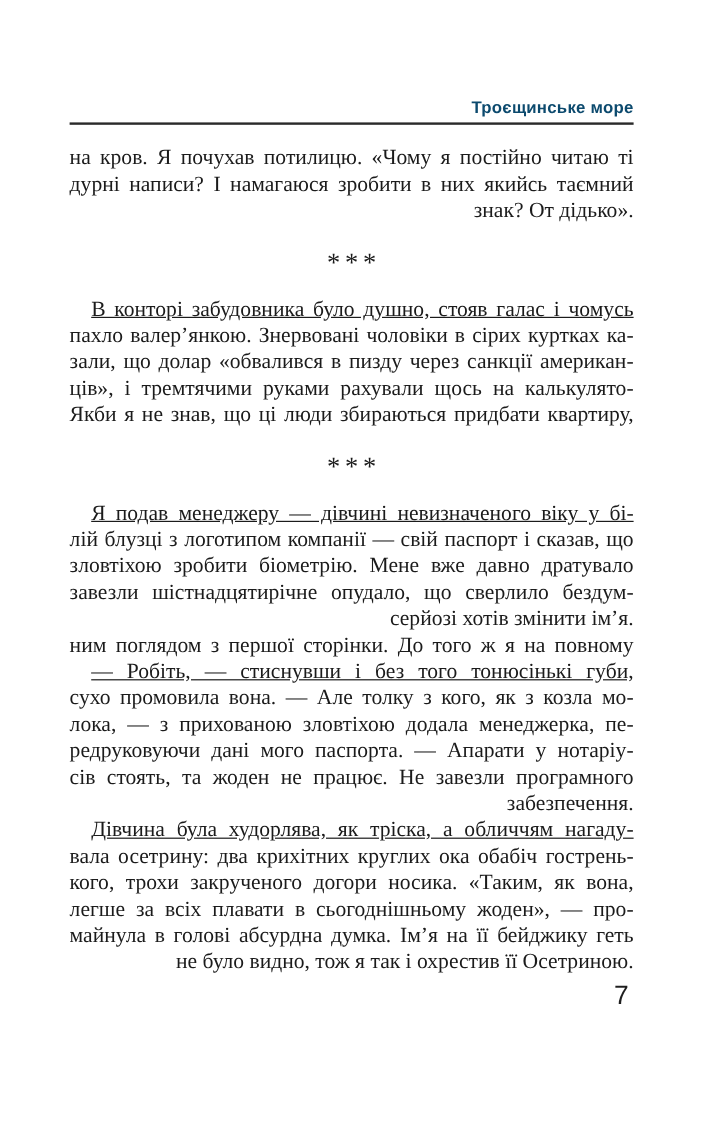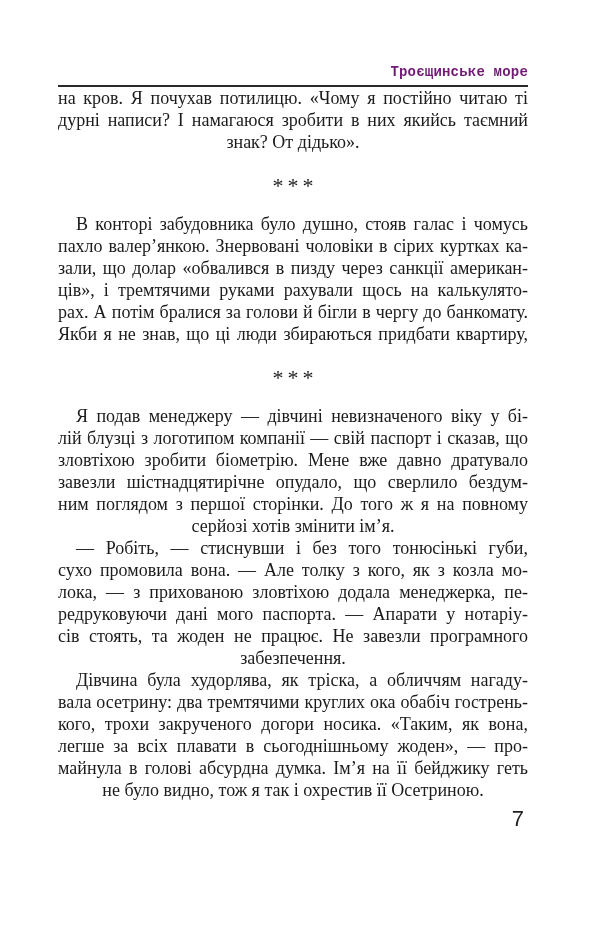--- a/index.html
+++ b/index.html
@@ -10,50 +10,50 @@
     color: #1b1b1b;
     font-family: "Liberation Serif", serif;
     overflow: hidden;
   }
   .content {
     position: absolute;
     left: 58px; top: 0;
     width: 470px;
   }
   .running-head {
-    padding-top: 64px;
+    padding-top: 81px;
     text-align: right;
-    font-family: Liberation Mono, monospace;
+    font-family: Liberation Sans, sans-serif;
     font-weight: 700;
     font-size: 14px;
     line-height: 16px;
     letter-spacing: 0.2px;
-    color: #701a75;
+    color: #0c4a6e;
   }
   .rule {
     margin-top: 5px;
     border-bottom: 2px solid #2a2a2a;
     height: 0;
   }
   .body-text {
-    margin-top: 0;
+    margin-top: 16px;
     font-size: 18px;
     line-height: 22px;
   }
   .paragraph { margin: 0; }
   .line {
     text-align: justify;
     text-align-last: justify;
     white-space: normal;
   }
   .line.final {
-    text-align: center;
+    text-align: right;
     text-align-last: auto;
   }
-  .line.indent { text-indent: 18px; }
+  .line.indent { text-indent: 18px; text-decoration: underline; }
   .separator {
     margin: 22px 0 16px 0;
     text-align: center;
     font-size: 22px;
     line-height: 22px;
     letter-spacing: 4px;
     padding-left: 4px;
     color: #1b1b1b;
   }
   .page-number {
@@ -80,43 +80,42 @@
           <div class="line">на кров. Я почухав потилицю. «Чому я постійно читаю ті</div>
           <div class="line">дурні написи? І намагаюся зробити в них якийсь таємний</div>
           <div class="line final">знак? От дідько».</div>
         </div>
         <div class="separator">***</div>
         <div class="paragraph">
           <div class="line indent">В конторі забудовника було душно, стояв галас і чомусь</div>
           <div class="line">пахло валер’янкою. Знервовані чоловіки в сірих куртках ка-</div>
           <div class="line">зали, що долар «обвалився в пизду через санкції американ-</div>
           <div class="line">ців», і тремтячими руками рахували щось на калькулято-</div>
-          <div class="line">рах. А потім бралися за голови й бігли в чергу до банкомату.</div>
           <div class="line">Якби я не знав, що ці люди збираються придбати квартиру,</div>
         </div>
         <div class="separator">***</div>
         <div class="paragraph">
           <div class="line indent">Я подав менеджеру — дівчині невизначеного віку у бі-</div>
           <div class="line">лій блузці з логотипом компанії — свій паспорт і сказав, що</div>
           <div class="line">зловтіхою зробити біометрію. Мене вже давно дратувало</div>
           <div class="line">завезли шістнадцятирічне опудало, що сверлило бездум-</div>
+          <div class="line final">серйозі хотів змінити ім’я.</div>
           <div class="line">ним поглядом з першої сторінки. До того ж я на повному</div>
-          <div class="line final">серйозі хотів змінити ім’я.</div>
         </div>
         <div class="paragraph">
           <div class="line indent">— Робіть, — стиснувши і без того тонюсінькі губи,</div>
           <div class="line">сухо промовила вона. — Але толку з кого, як з козла мо-</div>
           <div class="line">лока, — з прихованою зловтіхою додала менеджерка, пе-</div>
           <div class="line">редруковуючи дані мого паспорта. — Апарати у нотаріу-</div>
           <div class="line">сів стоять, та жоден не працює. Не завезли програмного</div>
           <div class="line final">забезпечення.</div>
         </div>
         <div class="paragraph">
           <div class="line indent">Дівчина була худорлява, як тріска, а обличчям нагаду-</div>
-          <div class="line">вала осетрину: два тремтячими круглих ока обабіч гострень-</div>
+          <div class="line">вала осетрину: два крихітних круглих ока обабіч гострень-</div>
           <div class="line">кого, трохи закрученого догори носика. «Таким, як вона,</div>
           <div class="line">легше за всіх плавати в сьогоднішньому жоден», — про-</div>
           <div class="line">майнула в голові абсурдна думка. Ім’я на її бейджику геть</div>
           <div class="line final">не було видно, тож я так і охрестив її Осетриною.</div>
         </div>
       </div>
 
     <div class="page-number">7</div>
   </div>
 </div>

